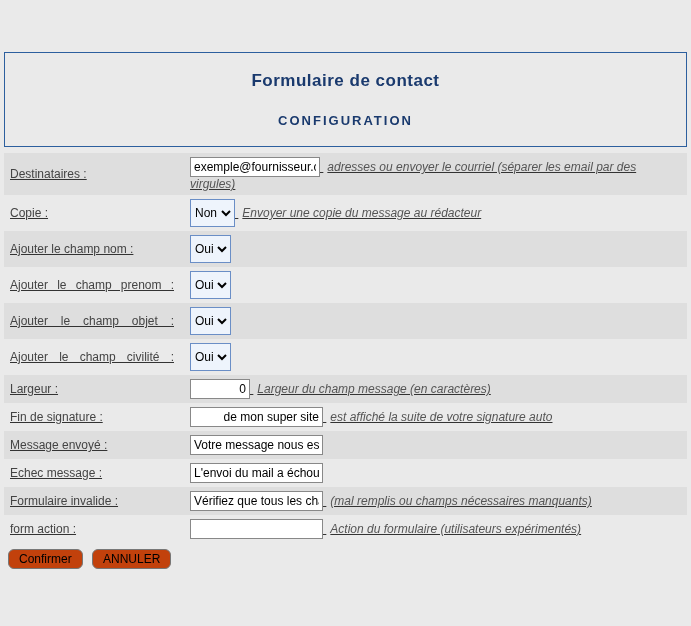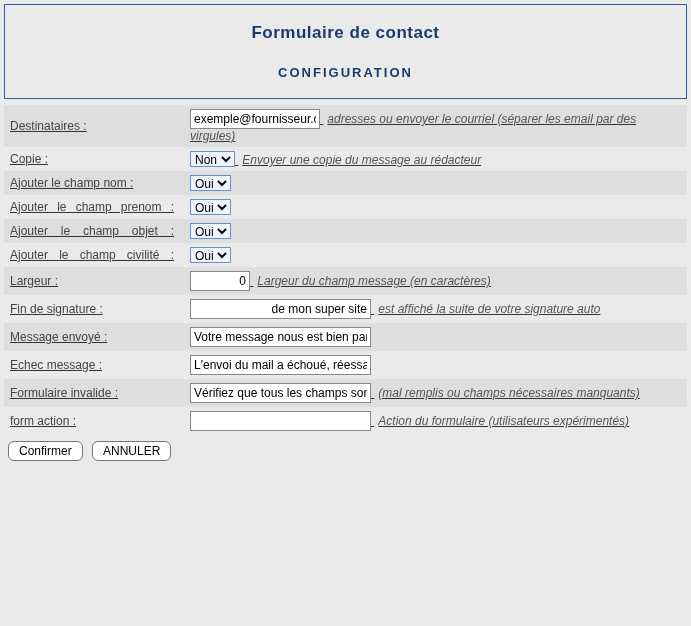--- a/index.html
+++ b/index.html
@@ -10,20 +10,21 @@
     font-family: Verdana, Arial, sans-serif;
     font-size: 12px;
     color: #333;
     width: 691px;
   }
   .panel {
     border: 1px solid #2c5f9e;
     background: #eaeaea;
     padding: 8px 4px 14px 4px;
     margin-bottom: 6px;
+    margin-top: 48px;
   }
   .title {
     text-align: center;
     font-weight: bold;
     font-size: 17px;
     color: #1a3a6e;
     letter-spacing: 0.5px;
     margin: 10px 0 22px 0;
   }
   .subtitle {
@@ -66,40 +67,40 @@
   }
   input[type="text"] {
     font-family: Verdana, Arial, sans-serif;
     font-size: 12px;
     border: 1px solid #888;
     padding: 2px 3px;
     background: #fff;
     height: 20px;
   }
   .num-input { width: 60px; text-align: right; }
-  .txt-input { width: 181px; }
+  .txt-input { width: 133px; }
   select {
     font-family: Verdana, Arial, sans-serif;
     font-size: 12px;
     border: 1px solid #6a8ec6;
     background: #eef4fc;
-    height: 16px;
+    height: 28px;
   }
   .hint {
     font-style: italic;
     color: #555;
     margin-left: 4px;
   }
   .button-row {
     padding: 6px 4px 0 4px;
   }
   button {
     font-family: Verdana, Arial, sans-serif;
     font-size: 12px;
-    background: #ffffff;
+    background: #c2410c;
     border: 1px solid #777;
     border-radius: 6px;
     padding: 2px 10px;
     margin-right: 6px;
     cursor: pointer;
   }
 </style>
 </head>
 <body>
 

